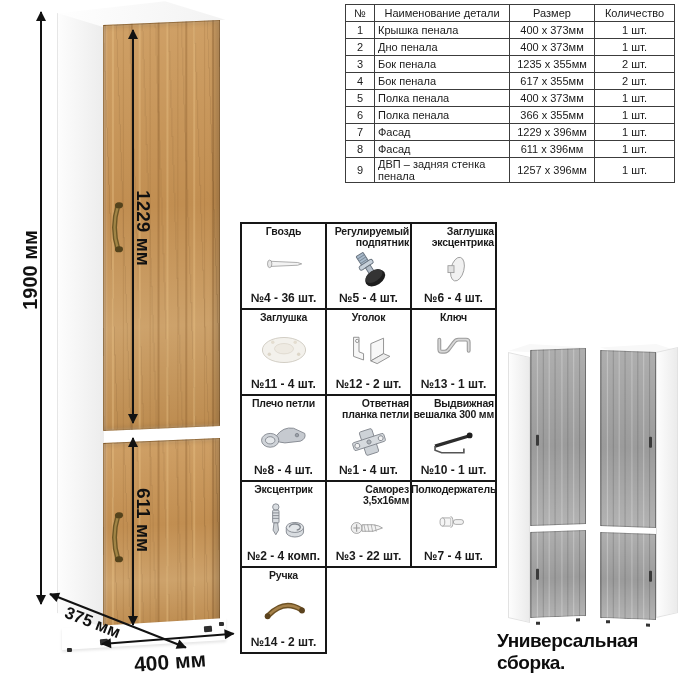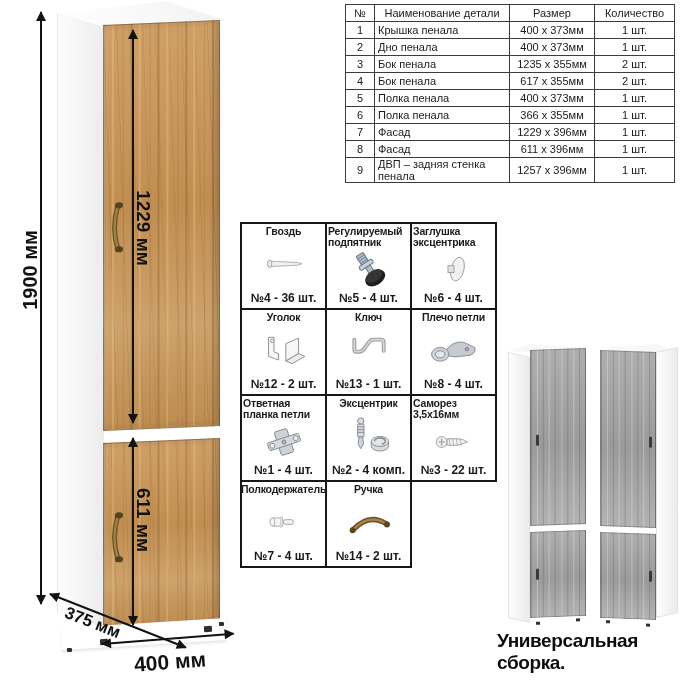--- a/index.html
+++ b/index.html
@@ -49,21 +49,21 @@
     padding:0 3px;height:16px;line-height:1.1;text-align:center;overflow:hidden;}
   .parts .c-num{width:22px;} .parts .c-name{width:128px;text-align:left;}
   .parts .c-size{width:78px;} .parts .c-qty{width:73px;}
 
   
   .hw{left:240px;top:222px;display:grid;grid-template-columns:repeat(3,85px);grid-auto-rows:86px;
     border-top:2px solid #171717;border-left:2px solid #171717;background:transparent;}
   .hw-cell{border-right:2px solid #171717;border-bottom:2px solid #171717;box-sizing:border-box;
     display:flex;flex-direction:column;align-items:center;padding:2px 1px 3px;background:#fff;}
   .hw-cell.hw-empty{border:none;background:transparent;}
-  .hw-title{font-size:10.5px;font-weight:bold;text-align:left;line-height:1.08;letter-spacing:-.2px;}
+  .hw-title{font-size:10.5px;font-weight:bold;text-align:right;line-height:1.08;letter-spacing:-.2px;}
   .hw-fig{flex:1;display:flex;align-items:center;justify-content:center;min-height:0;}
   .hw-count{font-size:12px;font-weight:bold;white-space:nowrap;}
 
   
   .mini{width:86px;height:284px;}
   .mc-top{position:absolute;left:2px;top:2px;width:78px;height:10px;background:#f8f8f8;
     clip-path:polygon(0 70%,28% 0,100% 35%,70% 100%);}
   .mc-side{position:absolute;top:10px;width:22px;height:266px;transform-origin:0 0;
     background:linear-gradient(90deg,#fdfdfd,#ebebeb);border:1px solid #e2e2e2;box-sizing:border-box;}
   .mc-front{position:absolute;top:8px;width:56px;height:276px;transform-origin:0 0;}
@@ -234,20 +234,34 @@
           <svg width="58" height="38" viewBox="0 0 58 44">
         <g fill="#f1f1f1" stroke="#9a9a9a">
           <ellipse cx="33" cy="21" rx="7.5" ry="14" transform="rotate(14 33 21)"></ellipse>
           <rect x="22" y="17" width="7" height="8" fill="#e2e2e2"></rect>
             </g>
           </svg>
         </div>
       <div class="hw-count">№6 - 4 шт.</div>
     </div>
 
+    <div class="hw-cell">
+      <div class="hw-title">Заглушка</div>
+      <div class="hw-fig">
+          <svg width="58" height="38" viewBox="0 0 58 44">
+        <ellipse cx="29" cy="22" rx="25" ry="14.5" fill="#f3f1ec" stroke="#ccc7bd"></ellipse>
+        <ellipse cx="29" cy="20.5" rx="11" ry="6" fill="#eeeae2" stroke="#ddd8cd"></ellipse>
+        <circle cx="12" cy="27" r="2" fill="#ddd6c8"></circle>
+            <circle cx="46" cy="27" r="2" fill="#ddd6c8"></circle>
+        <circle cx="16" cy="13" r="2" fill="#e4ddd0"></circle>
+            <circle cx="42" cy="13" r="2" fill="#e4ddd0"></circle>
+          </svg>
+        </div>
+      <div class="hw-count">№11 - 4 шт.</div>
+    </div>
 
     <div class="hw-cell">
       <div class="hw-title">Уголок</div>
       <div class="hw-fig">
           <svg width="58" height="40" viewBox="0 0 58 44">
         <g fill="#f7f7f7" stroke="#8a8a8a">
           <path d="M12 8 v21 l11 4 v-7 l-5 -2 v-16 z"></path>
           <circle cx="16" cy="12" r="1.8" fill="#fff"></circle>
           <path d="M31 15 l14 -6 v17 l-14 8 z"></path>
           <path d="M31 34 l14 -8 l7 3 l-14 8 z" fill="#ededed"></path>
@@ -292,20 +306,31 @@
           <rect x="9" y="17" width="40" height="10" rx="2"></rect>
           <circle cx="14" cy="22" r="3" fill="#f2f2f2"></circle>
           <circle cx="44" cy="22" r="3" fill="#f2f2f2"></circle>
           <circle cx="29" cy="22" r="2.5" fill="#aeb4ba"></circle>
             </g>
           </svg>
         </div>
       <div class="hw-count">№1 - 4 шт.</div>
     </div>
 
+    <div class="hw-cell">
+      <div class="hw-title">Выдвижная вешалка 300 мм</div>
+      <div class="hw-fig">
+          <svg width="58" height="28" viewBox="0 0 58 34">
+        <path d="M6 22 L46 10" stroke="#2c2c2c" stroke-width="4"></path>
+        <circle cx="48" cy="9" r="3.5" fill="#1e1e1e"></circle>
+        <path d="M6 22 v5 l8 3 h27 v-5" fill="none" stroke="#555" stroke-width="2"></path>
+          </svg>
+        </div>
+      <div class="hw-count">№10 - 1 шт.</div>
+    </div>
 
 
     <div class="hw-cell">
       <div class="hw-title">Эксцентрик</div>
       <div class="hw-fig">
           <svg width="58" height="40" viewBox="0 0 58 44">
         <g fill="#d9dde1" stroke="#82878e">
           <circle cx="20" cy="5.5" r="3.5"></circle>
           <rect x="16.5" y="9" width="7" height="14" rx="1"></rect>
           <path d="M16.5 12 h7 M16.5 15 h7 M16.5 18 h7" stroke-width="1" fill="none"></path>

